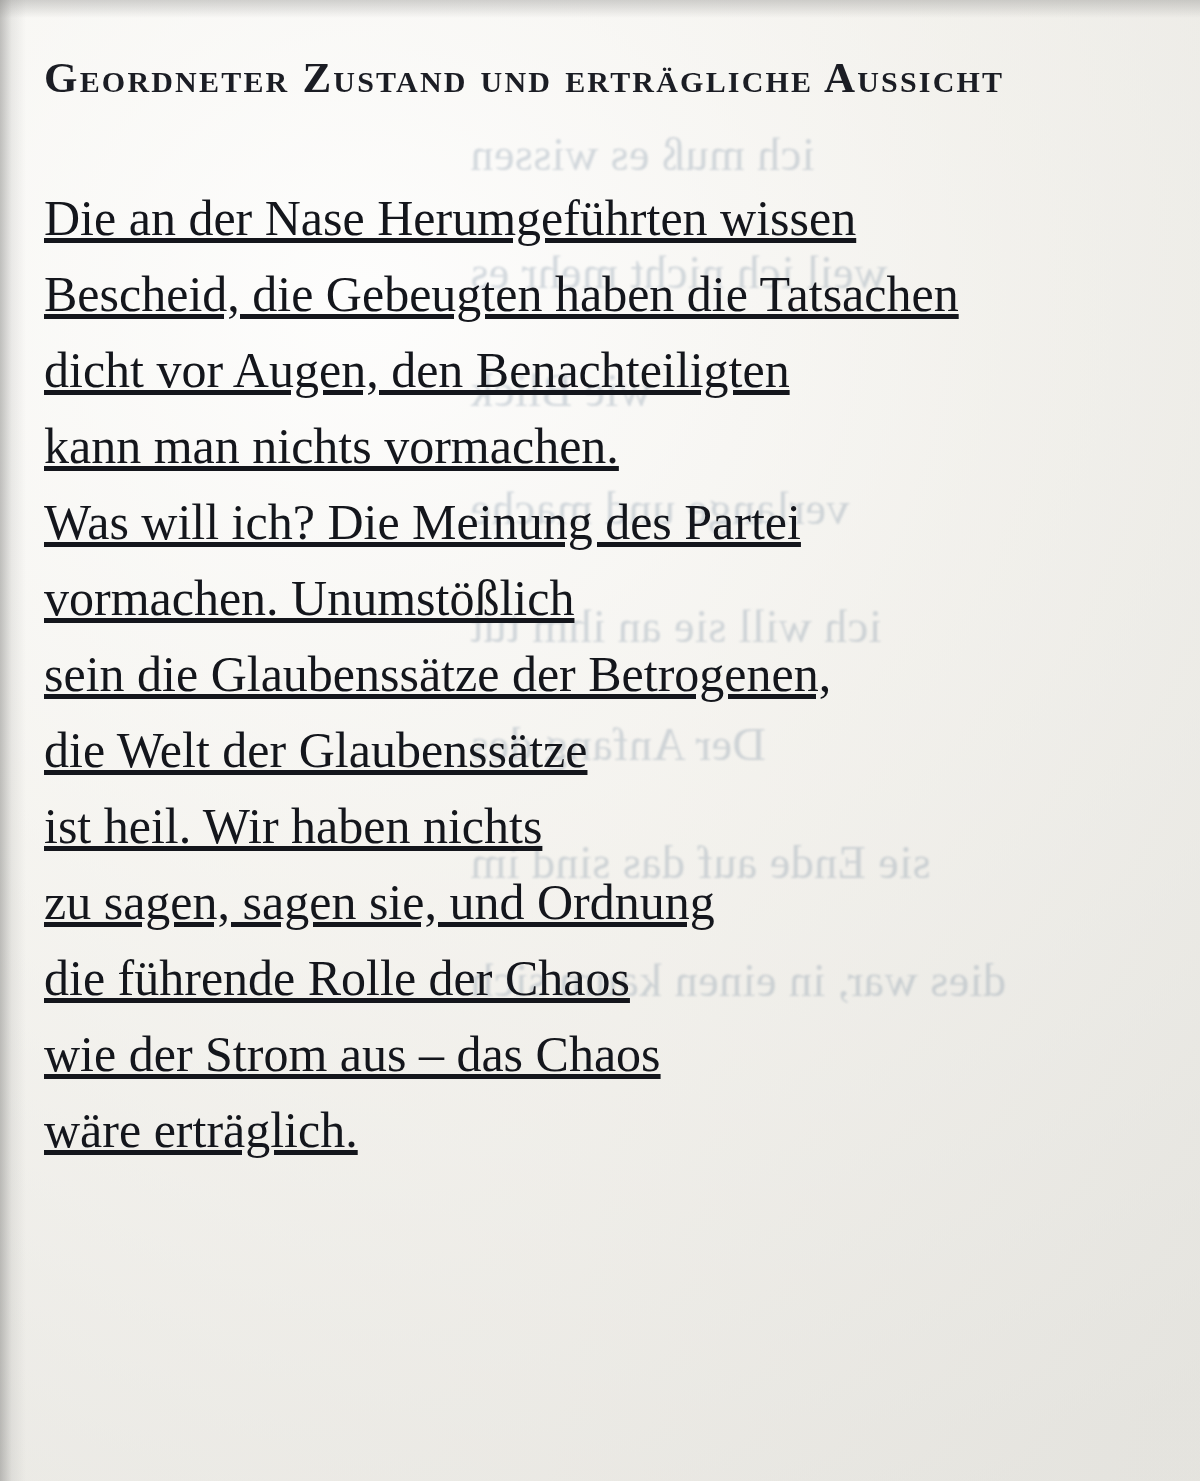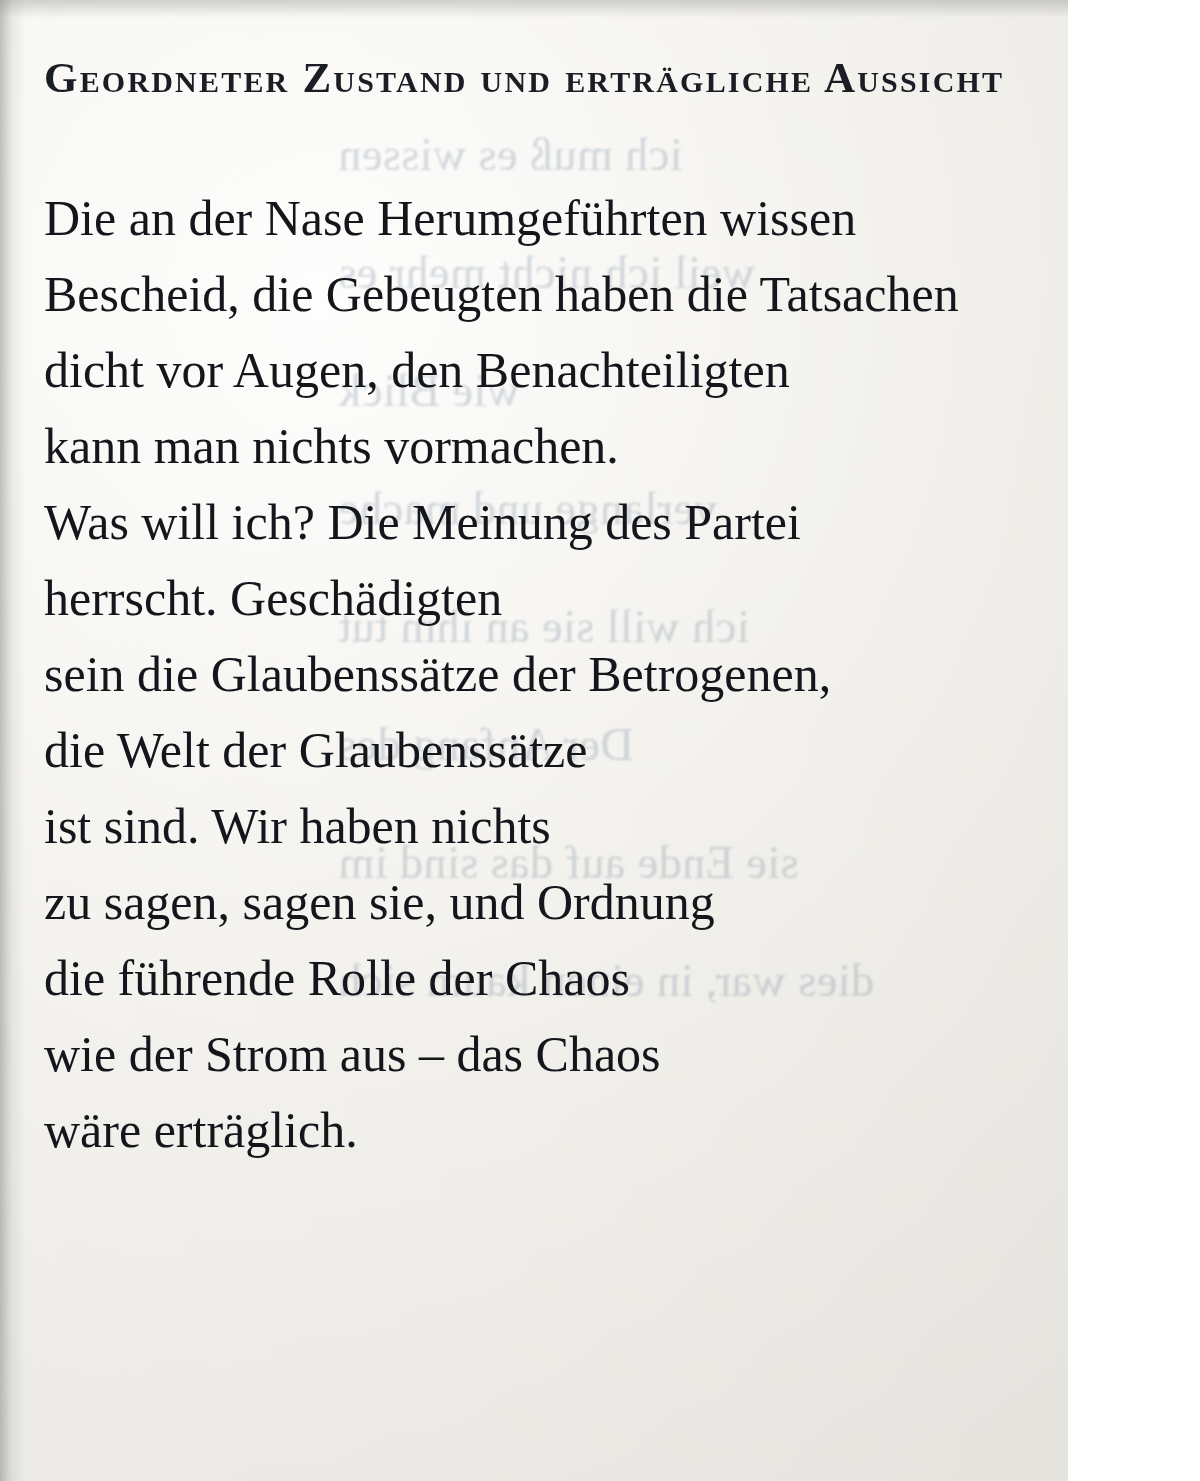--- a/index.html
+++ b/index.html
@@ -2,21 +2,21 @@
 <html><head>
 <meta charset="utf-8">
 <style>
   html, body {
     margin: 0;
     padding: 0;
     background: #ffffff;
   }
   .page {
     position: relative;
-    width: 1068px;
+    width: 1200px;
     height: 1481px;
     background: #84cc16;
     overflow: hidden;
     font-family: "Liberation Serif", serif;
     color: #14161c;
   }
   
   .paper-tone {
     position: absolute;
     inset: 0;
@@ -75,20 +75,21 @@
 
   .poem {
     margin-top: 64px;
     font-size: 50px;
     line-height: 76px;
     color: #14161c;
   }
   .poem .line {
     white-space: pre-wrap;
     min-height: 76px;
+    text-decoration: underline;
   }
 </style>
 </head>
 <body>
 
 <div class="page">
   <div class="paper-tone"></div>
 
   <div class="bleed">
     <div>ich muß es wissen</div>
@@ -103,24 +104,24 @@
 
   <div class="content">
     <h1 class="heading">Geordneter Zustand und erträgliche Aussicht</h1>
 
     <div class="poem">
       <div class="line">Die an der Nase Herumgeführten wissen</div>
       <div class="line">Bescheid, die Gebeugten haben die Tatsachen</div>
       <div class="line">dicht vor Augen, den Benachteiligten</div>
       <div class="line">kann man nichts vormachen.</div>
       <div class="line">Was will ich? Die Meinung des Partei</div>
-      <div class="line">herrscht. Geschädigten</div>
+      <div class="line">vormachen. Unumstößlich</div>
       <div class="line">sein die Glaubenssätze der Betrogenen,</div>
       <div class="line">die Welt der Glaubenssätze</div>
-      <div class="line">ist sind. Wir haben nichts</div>
+      <div class="line">ist heil. Wir haben nichts</div>
       <div class="line">zu sagen, sagen sie, und Ordnung</div>
       <div class="line">die führende Rolle der Chaos</div>
       <div class="line">wie der Strom aus – das Chaos</div>
       <div class="line">wäre erträglich.</div>
     </div>
   </div>
 
   <div class="left-edge-shadow"></div>
   <div class="top-edge-shadow"></div>
 </div>

